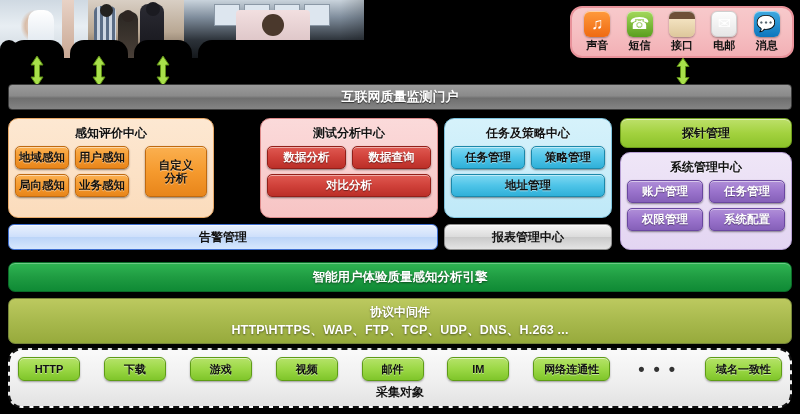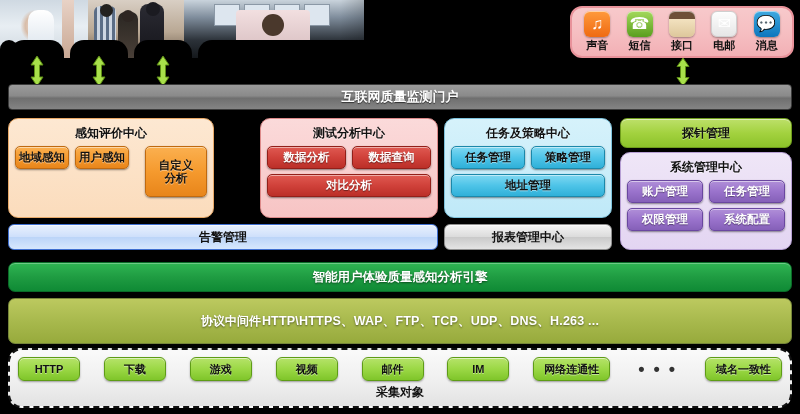--- a/index.html
+++ b/index.html
@@ -156,21 +156,21 @@
             border:1px solid #0a6b28; border-radius:7px;
             display:flex; align-items:center; justify-content:center;
             font-size:12.5px; font-weight:bold; color:#fff;
             text-shadow:0 1px 2px rgba(0,0,0,.5);
             box-shadow: inset 0 1px 0 rgba(255,255,255,.3); }
 
   
   .middle { position:absolute; left:8px; top:298px; width:784px; height:46px;
             background: linear-gradient(180deg,#bcc95f 0%, #a8b94d 50%, #97aa3c 100%);
             border:1px solid #76863a; border-radius:7px;
-            display:flex; flex-direction:row; align-items:center; justify-content:center;
+            display:flex; flex-direction:column; align-items:center; justify-content:center;
             color:#fff; text-shadow:0 1px 2px rgba(0,0,0,.5); gap:1px; }
   .middle .m1 { font-size:12px; font-weight:bold; }
   .middle .m2 { font-size:12.5px; font-weight:bold; letter-spacing:.2px; }
 
   
   .collect { position:absolute; left:8px; top:348px; width:784px; height:60px;
              background: linear-gradient(180deg,#fafafa 0%, #eeeeee 60%, #e2e2e2 100%);
              border:2px dashed #111; border-radius:14px; }
   .collect .items { position:absolute; left:8px; top:6px; right:8px; height:26px;
                     display:flex; align-items:center; justify-content:space-between; }
@@ -268,20 +268,24 @@
   <div class="portal">互联网质量监测门户</div>
 
   <div class="panel p-sense">
     <div class="ptitle">感知评价中心</div>
     <div class="sense-grid">
       <div class="sense-left">
         <div class="row">
           <div class="btn b-orange">地域感知</div>
           <div class="btn b-orange">用户感知</div>
         </div>
+        <div class="row" style="margin-bottom:0">
+          <div class="btn b-orange">局向感知</div>
+          <div class="btn b-orange">业务感知</div>
+        </div>
       </div>
       <div class="sense-right">
         <div class="btn b-orange b-tall">
           <span style="display:block">
             <span>自定义</span><br>
             <span>分析</span>
           </span>
         </div>
       </div>
     </div>

